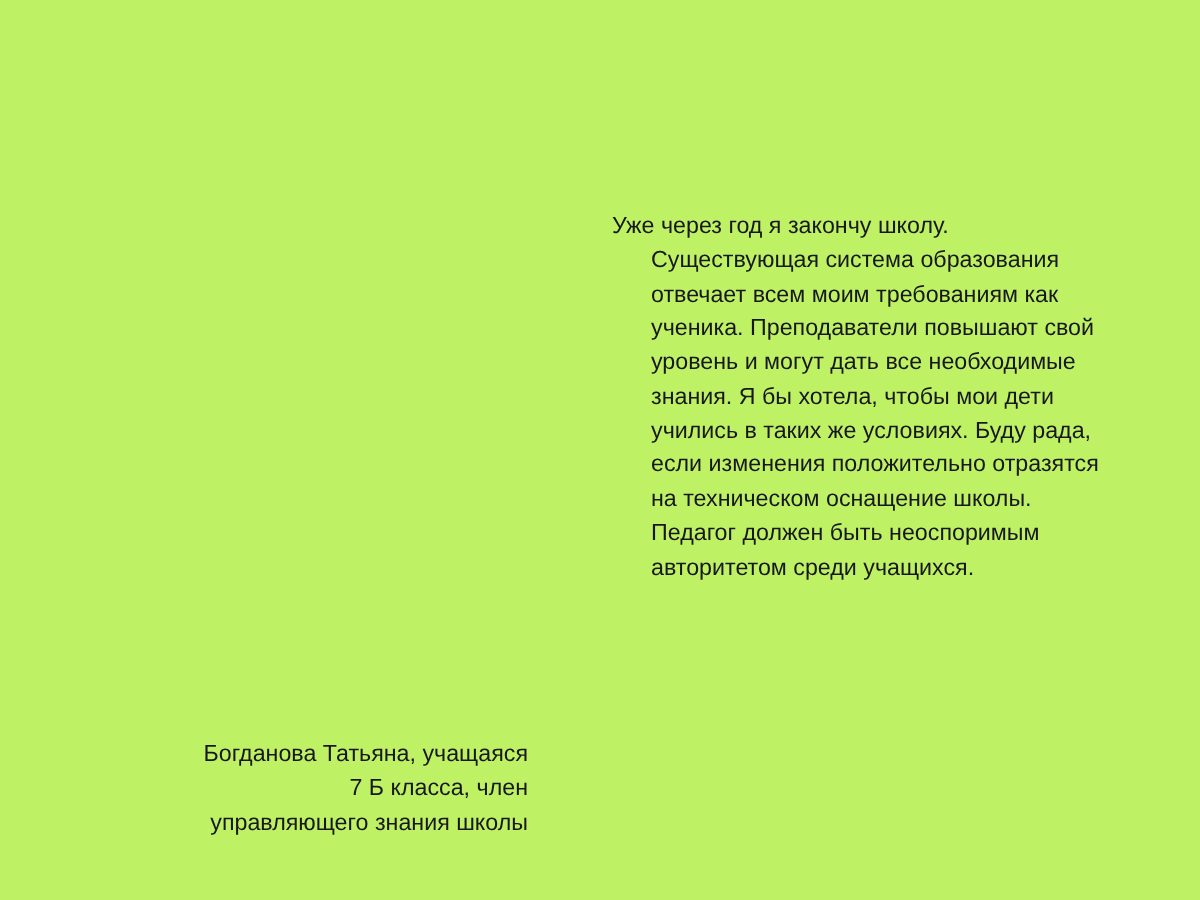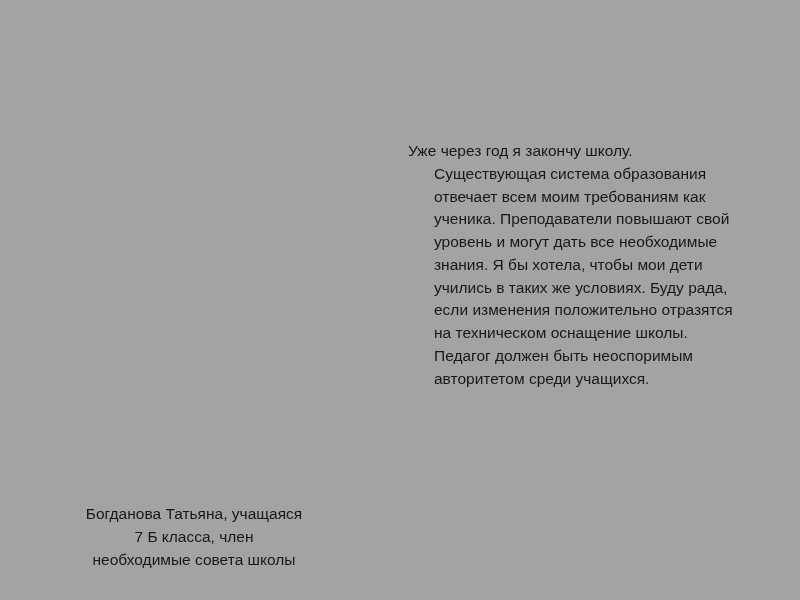--- a/index.html
+++ b/index.html
@@ -10,21 +10,21 @@
     width: 800px;
     height: 600px;
     background: #c08cf5;
     font-family: "Liberation Sans", sans-serif;
     overflow: hidden;
     position: relative;
   }
   .slide {
     position: absolute;
     inset: 0;
-    background: #a3a3a3;
+    background: #bef264;
   }
   
   .quote-block {
     position: absolute;
     left: 408px;
     top: 140px;
     width: 330px;
     color: #18181c;
     font-size: 15.5px;
     line-height: 1.47;
@@ -35,43 +35,42 @@
     text-indent: 0;
     padding-left: 26px;
   }
   .quote-block p.first {
     padding-left: 0;
     text-indent: 0;
   }
   
   .attribution {
     position: absolute;
-    left: 44px;
+    left: 52px;
     top: 492px;
     width: 300px;
     color: #18181c;
     font-size: 15.5px;
     line-height: 1.47;
-    text-align: center;
-    margin-top: 11px;
+    text-align: right;
   }
   .attribution div {
     margin: 0;
     white-space: pre;
   }
 </style>
 </head>
 <body>
 
 <div class="slide">
 
   <div class="quote-block">
     <p class="first">Уже через год  я закончу школу.</p>
     <p>Существующая система образования отвечает всем моим требованиям как ученика. Преподаватели повышают свой уровень и могут дать все необходимые знания. Я бы хотела, чтобы мои дети учились в таких же условиях.  Буду рада, если изменения положительно отразятся на техническом оснащение школы. Педагог должен быть неоспоримым авторитетом среди учащихся.</p>
   </div>
 
   <div class="attribution">
     <div>Богданова Татьяна, учащаяся</div>
     <div>7 Б класса, член</div>
-    <div>необходимые совета школы</div>
+    <div>управляющего знания школы</div>
   </div>
 
 </div>
 
 </body></html>

